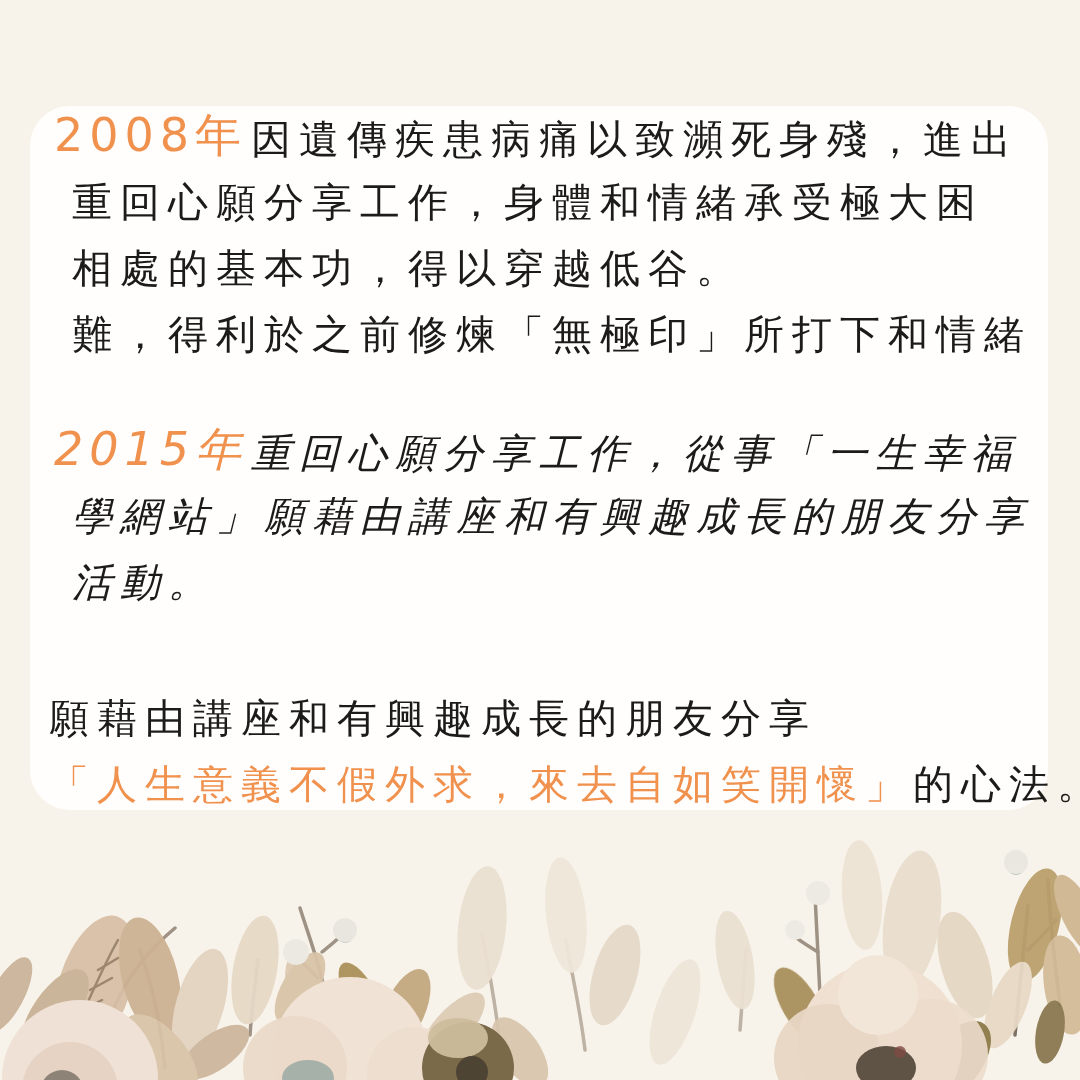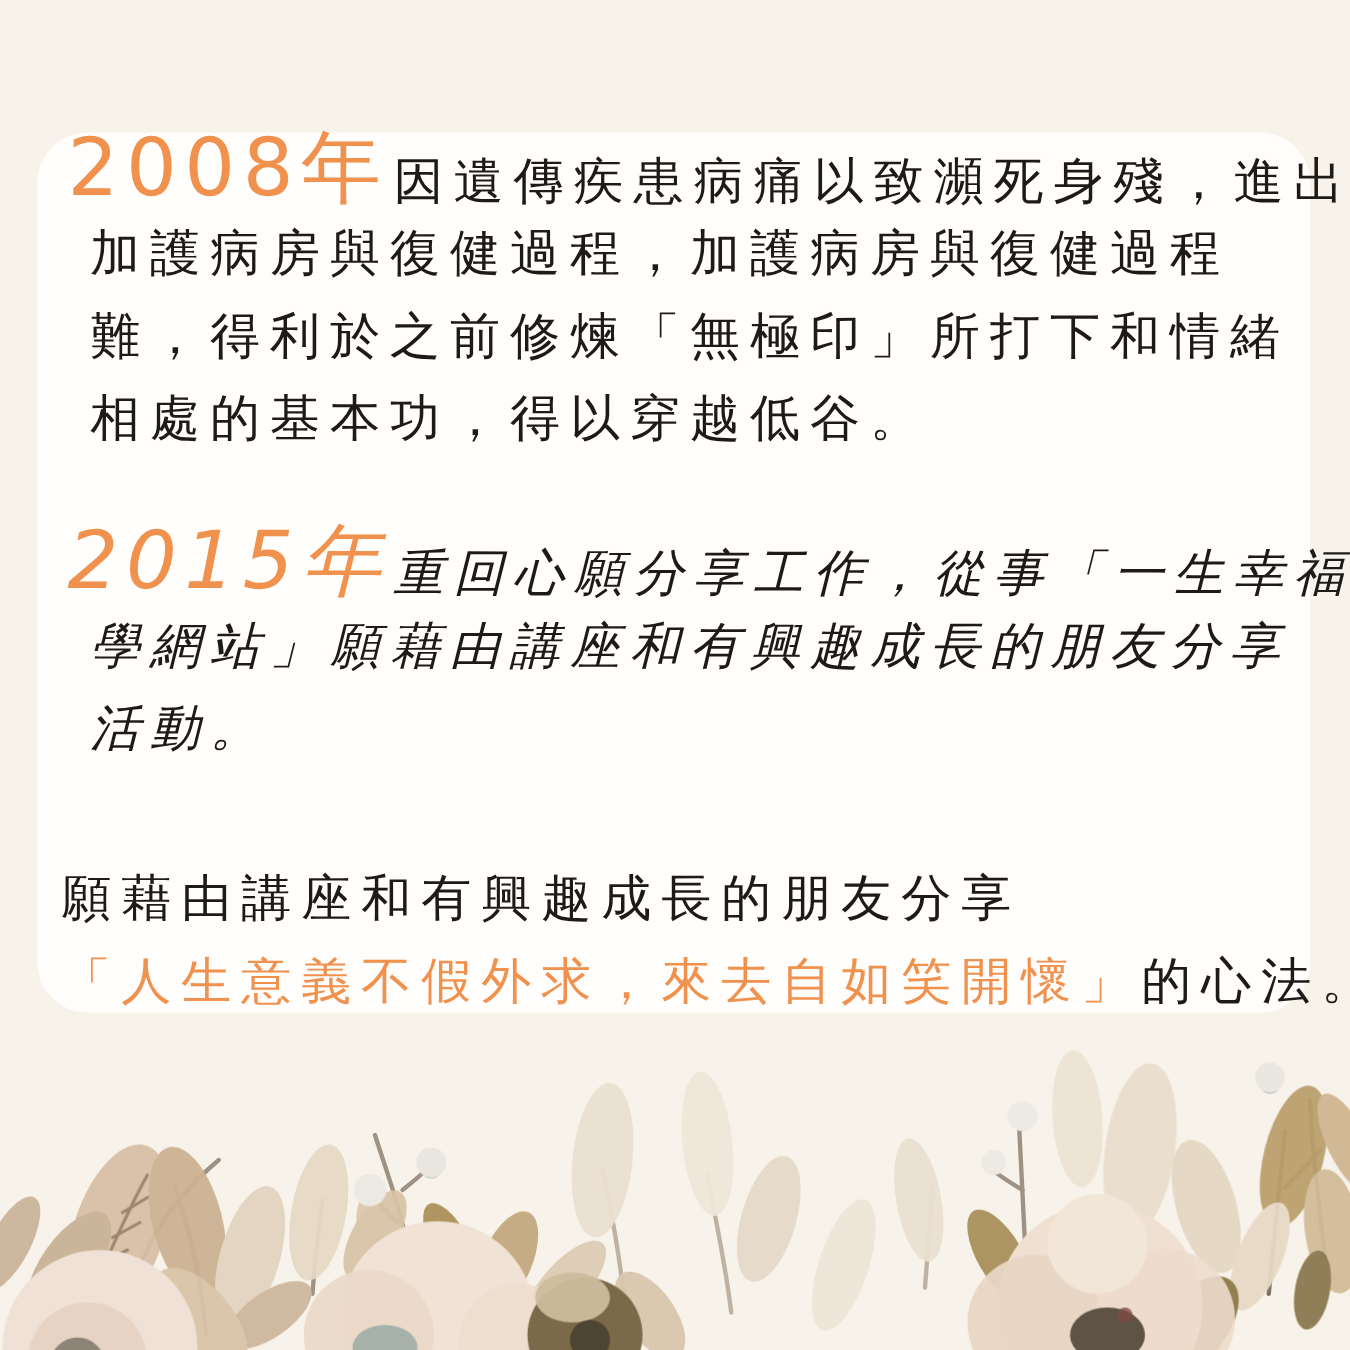--- a/index.html
+++ b/index.html
@@ -31,21 +31,21 @@
   .para { padding-left: 24px; }
   .line {
     height: 66px; line-height: 66px;
     font-size: 40px;
     letter-spacing: 8px;
     white-space: nowrap;
   }
   .indent { padding-left: 18px; }
   .year {
     font-family: "DejaVu Sans", "Liberation Sans", sans-serif;
-    font-size: 64px;
+    font-size: 46px;
     letter-spacing: 6px;
     color: #f0914e;
     margin-right: 4px;
     position: relative; top: -2px;
   }
   .p2 { margin-top: 50px; font-style: italic; }
   .closing { margin-top: 70px; padding-left: 19px; }
   .quote { color: #f0914e; margin-top: 48px; }
   .floral {
     position: absolute;
@@ -61,23 +61,23 @@
 <div class="canvas">
 
   <div class="card"></div>
 
   <div class="content">
 
     <div class="para">
       <div class="line">
         <span class="year">2008年</span><span>因遺傳疾患病痛以致瀕死身殘，進出</span>
       </div>
-      <div class="line indent">加護病房與復健過程，加護病房與復健過程</div>
+      <div class="line indent">重回心願分享工作，身體和情緒承受極大困</div>
+      <div class="line indent">相處的基本功，得以穿越低谷。</div>
       <div class="line indent">難，得利於之前修煉「無極印」所打下和情緒</div>
-      <div class="line indent">相處的基本功，得以穿越低谷。</div>
     </div>
 
     <div class="para p2">
       <div class="line">
         <span class="year">2015年</span><span>重回心願分享工作，從事「一生幸福</span>
       </div>
       <div class="line indent">學網站」願藉由講座和有興趣成長的朋友分享</div>
       <div class="line indent">活動。</div>
     </div>
 

